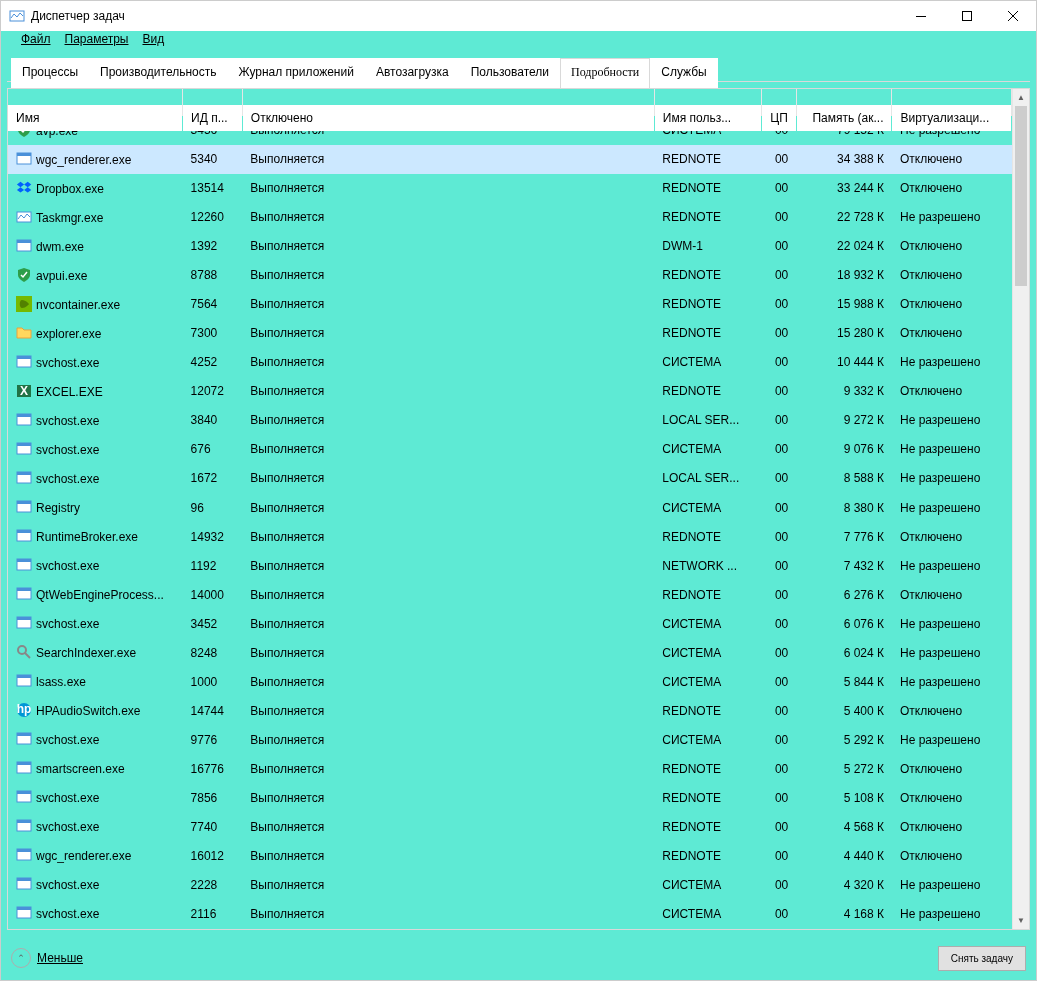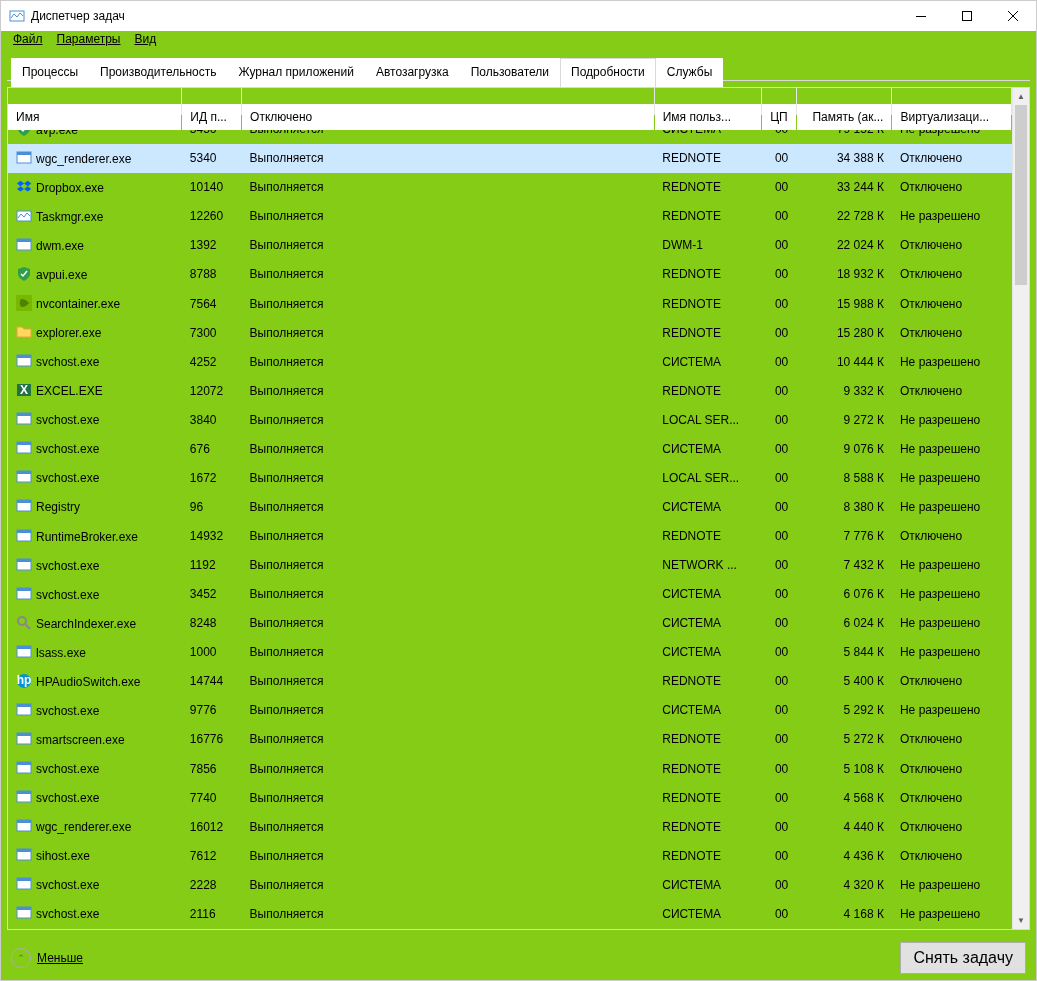--- a/index.html
+++ b/index.html
@@ -1,46 +1,46 @@
 <!DOCTYPE html>
 <html><head>
 <meta charset="utf-8">
 <style>
 *{margin:0;padding:0;box-sizing:border-box;font-family:"Segoe UI",Tahoma,sans-serif;font-size:12px;}
 body{background:#fff;overflow:hidden;}
-.window{width:1037px;height:981px;border:1px solid #ccc;display:flex;flex-direction:column;background:#84cc16;}
+.window{width:1037px;height:981px;border:1px solid #ccc;display:flex;flex-direction:column;background:#5eead4;}
 .titlebar{height:30px;display:flex;align-items:center;padding-left:8px;background:#fff;}
 .titlebar-icon{width:16px;height:16px;margin-right:6px;}
 .titlebar-title{flex:1;font-size:12px;}
 .titlebar-controls{display:flex;height:100%;}
 .titlebar-btn{width:46px;height:30px;display:flex;align-items:center;justify-content:center;}
-.menubar{height:20px;display:flex;align-items:center;padding:0 6px 4px 6px;gap:2px;}
+.menubar{height:20px;display:flex;align-items:center;padding:0 6px 4px 6px;gap:2px;margin-left:8px;}
 .menu-item{padding:2px 6px;text-decoration:underline;text-decoration-color:transparent;}
 .menu-item .ul{text-decoration:underline;}
 .tabs{display:flex;border-bottom:1px solid #d9d9d9;padding:0 4px;margin:0 6px;}
 .tab{padding:6px 10px 8px 10px;border:1px solid transparent;border-bottom:none;position:relative;top:7px;background:#fff;}
-.tab.active{border-color:#d9d9d9;background:#fff;z-index:2;}
+.tab.active{border-color:#d9d9d9;background:#fff;z-index:2;font-family:Liberation Serif, serif;}
 .tab:not(.active){background:#fff;}
 .content{flex:1;display:flex;flex-direction:column;margin:6px;border:1px solid #d9d9d9;overflow:hidden;position:relative;}
 .table-wrap{flex:1;overflow:hidden;display:flex;}
 .table{flex:1;border-collapse:collapse;table-layout:fixed;}
 .table thead th{text-align:left;font-weight:normal;padding:6px 8px;border-bottom:1px solid #e5e5e5;border-right:1px solid #e5e5e5;background:#fff;white-space:nowrap;overflow:hidden;text-overflow:ellipsis;font-size:12px;position:sticky;top:16px;}
 .table thead th.num{text-align:right;}
 .table tbody td{padding:3px 8px;white-space:nowrap;overflow:hidden;text-overflow:ellipsis;font-size:12px;height:23px;line-height:17px;}
 .table tbody td.num{text-align:right;}
 .table tbody tr.selected td{background:#cce8ff;}
 .row-icon{display:inline-block;width:16px;height:16px;vertical-align:-3px;margin-right:4px;}
 .scrollbar{width:17px;background:#f0f0f0;border-left:1px solid #e5e5e5;position:relative;}
 .scroll-arrow{height:17px;display:flex;align-items:center;justify-content:center;color:#606060;font-size:8px;}
 .scroll-thumb{position:absolute;top:17px;left:2px;right:2px;height:180px;background:#cdcdcd;}
 .footer{height:44px;display:flex;align-items:center;padding:0 10px;justify-content:space-between;}
 .fewer{display:flex;align-items:center;gap:6px;}
 .fewer-circle{width:20px;height:20px;border:1px solid #adadad;border-radius:50%;display:flex;align-items:center;justify-content:center;font-size:9px;color:#606060;}
 .fewer-label{text-decoration:underline;}
-.end-task{padding:6px 12px;border:1px solid #adadad;background:#e1e1e1;font-size:16px;}
+.end-task{padding:6px 12px;border:1px solid #adadad;background:#e1e1e1;font-size:10px;}
 .col-name{width:175px;}
 .col-pid{width:60px;}
 .col-status{width:424px;}
 .col-user{width:108px;}
 .col-cpu{width:34px;}
 .col-mem{width:96px;}
 .col-virt{width:120px;}
 </style>
 </head>
 <body>
@@ -132,21 +132,21 @@
               <td>Выполняется</td>
               <td>REDNOTE</td>
               <td class="num">00</td>
               <td class="num">34 388 К</td>
               <td>Отключено</td>
             </tr>
             <tr>
               <td><span class="row-icon"><svg viewBox="0 0 16 16">
                     <path d="M4 2 L8 5 L4 8 L0 5 Z M12 2 L16 5 L12 8 L8 5 Z M4 8 L8 11 L4 14 L0 11 Z M12 8 L16 11 L12 14 L8 11 Z" fill="#0061ff" transform="scale(0.9) translate(1,0)"></path>
                   </svg></span>Dropbox.exe</td>
-              <td>10140</td>
+              <td>13514</td>
               <td>Выполняется</td>
               <td>REDNOTE</td>
               <td class="num">00</td>
               <td class="num">33 244 К</td>
               <td>Отключено</td>
             </tr>
             <tr>
               <td><span class="row-icon"><svg viewBox="0 0 16 16">
                     <rect x="1" y="3" width="14" height="10" fill="#fff" stroke="#4a90d9"></rect>
                     <path d="M2 10 L5 6 L8 9 L11 5 L14 8" stroke="#4a90d9" fill="none"></path>
@@ -298,20 +298,32 @@
               <td>Выполняется</td>
               <td>NETWORK ...</td>
               <td class="num">00</td>
               <td class="num">7 432 К</td>
               <td>Не разрешено</td>
             </tr>
             <tr>
               <td><span class="row-icon"><svg viewBox="0 0 16 16">
                     <rect x="1" y="2" width="14" height="11" fill="#fff" stroke="#4a90d9"></rect>
                     <rect x="1" y="2" width="14" height="3" fill="#4a90d9"></rect>
+                  </svg></span>QtWebEngineProcess...</td>
+              <td>14000</td>
+              <td>Выполняется</td>
+              <td>REDNOTE</td>
+              <td class="num">00</td>
+              <td class="num">6 276 К</td>
+              <td>Отключено</td>
+            </tr>
+            <tr>
+              <td><span class="row-icon"><svg viewBox="0 0 16 16">
+                    <rect x="1" y="2" width="14" height="11" fill="#fff" stroke="#4a90d9"></rect>
+                    <rect x="1" y="2" width="14" height="3" fill="#4a90d9"></rect>
                   </svg></span>svchost.exe</td>
               <td>3452</td>
               <td>Выполняется</td>
               <td>СИСТЕМА</td>
               <td class="num">00</td>
               <td class="num">6 076 К</td>
               <td>Не разрешено</td>
             </tr>
             <tr>
               <td><span class="row-icon"><svg viewBox="0 0 16 16">
@@ -400,32 +412,20 @@
             <tr>
               <td><span class="row-icon"><svg viewBox="0 0 16 16">
                     <rect x="1" y="2" width="14" height="11" fill="#fff" stroke="#4a90d9"></rect>
                     <rect x="1" y="2" width="14" height="3" fill="#4a90d9"></rect>
                   </svg></span>wgc_renderer.exe</td>
               <td>16012</td>
               <td>Выполняется</td>
               <td>REDNOTE</td>
               <td class="num">00</td>
               <td class="num">4 440 К</td>
-              <td>Отключено</td>
-            </tr>
-            <tr>
-              <td><span class="row-icon"><svg viewBox="0 0 16 16">
-                    <rect x="1" y="2" width="14" height="11" fill="#fff" stroke="#4a90d9"></rect>
-                    <rect x="1" y="2" width="14" height="3" fill="#4a90d9"></rect>
-                  </svg></span>sihost.exe</td>
-              <td>7612</td>
-              <td>Выполняется</td>
-              <td>REDNOTE</td>
-              <td class="num">00</td>
-              <td class="num">4 436 К</td>
               <td>Отключено</td>
             </tr>
             <tr>
               <td><span class="row-icon"><svg viewBox="0 0 16 16">
                     <rect x="1" y="2" width="14" height="11" fill="#fff" stroke="#4a90d9"></rect>
                     <rect x="1" y="2" width="14" height="3" fill="#4a90d9"></rect>
                   </svg></span>svchost.exe</td>
               <td>2228</td>
               <td>Выполняется</td>
               <td>СИСТЕМА</td>

